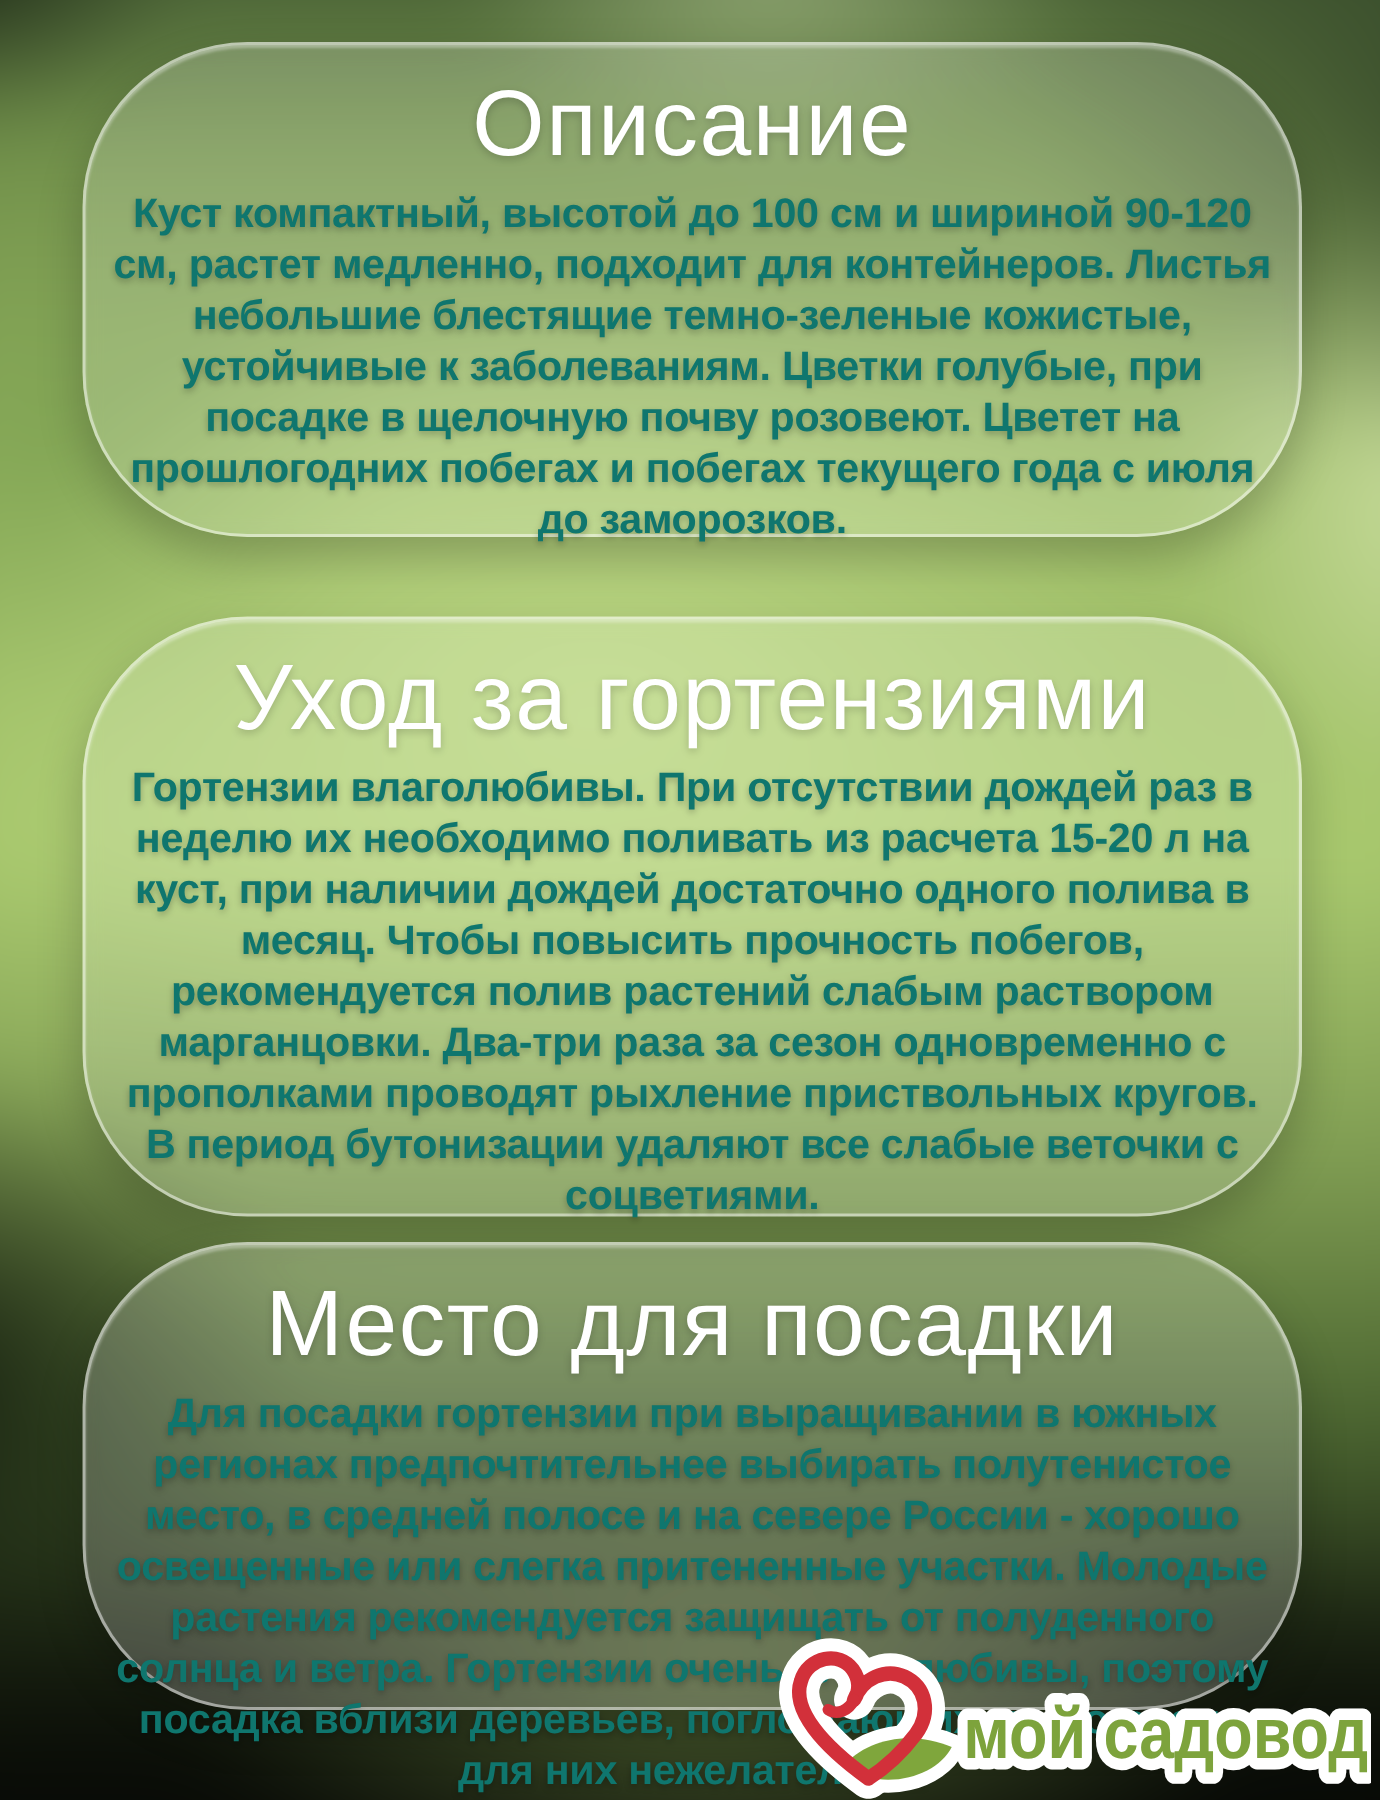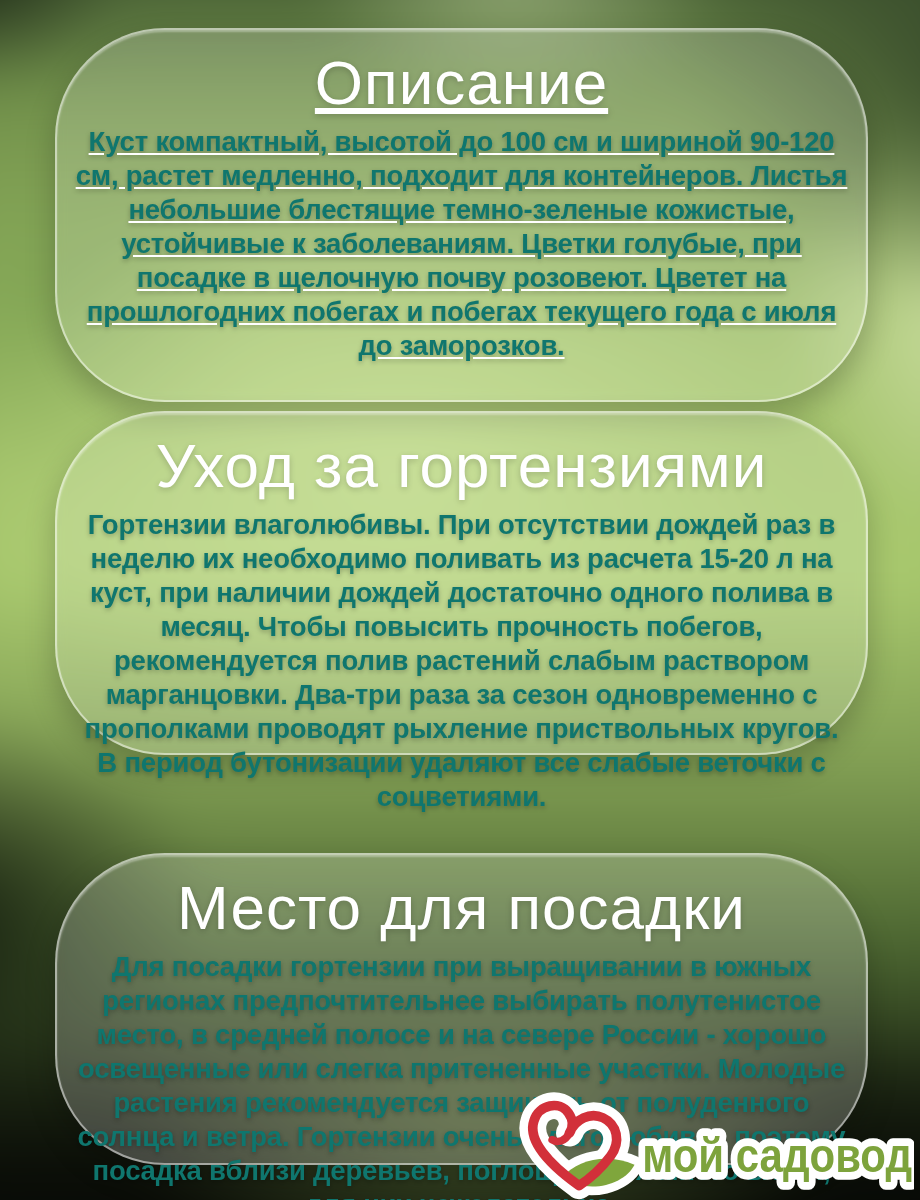--- a/index.html
+++ b/index.html
@@ -37,23 +37,23 @@
   .card h2{
     margin:12px 0 8px;font-size:62px;line-height:1.08;font-weight:300;
     letter-spacing:1px;color:#ffffff;
     text-shadow:0 2px 6px rgba(0,0,0,0.20);
   }
   .card p{
     margin:0;font-size:27.5px;line-height:34px;font-weight:700;
     letter-spacing:-0.2px;color:#0f766e;
     text-shadow:0 2px 5px rgba(0,0,0,0.28);
   }
-  #card-1{top:28px;height:374px;text-decoration:underline;}
-  #card-2{top:411px;height:344px;}
-  #card-3{top:853px;height:312px;background:rgba(255,255,255,0.22);}
+  #card-1{top:28px;height:330px;}
+  #card-2{top:411px;height:400px;}
+  #card-3{top:828px;height:312px;background:rgba(255,255,255,0.22);}
   .logo{
     position:absolute;left:512px;top:1090px;width:402px;height:auto;z-index:5;
   }
   .logo text{
     font-family:"Liberation Sans", sans-serif;
     font-weight:bold;
   }
 </style>
 </head>
 <body>

